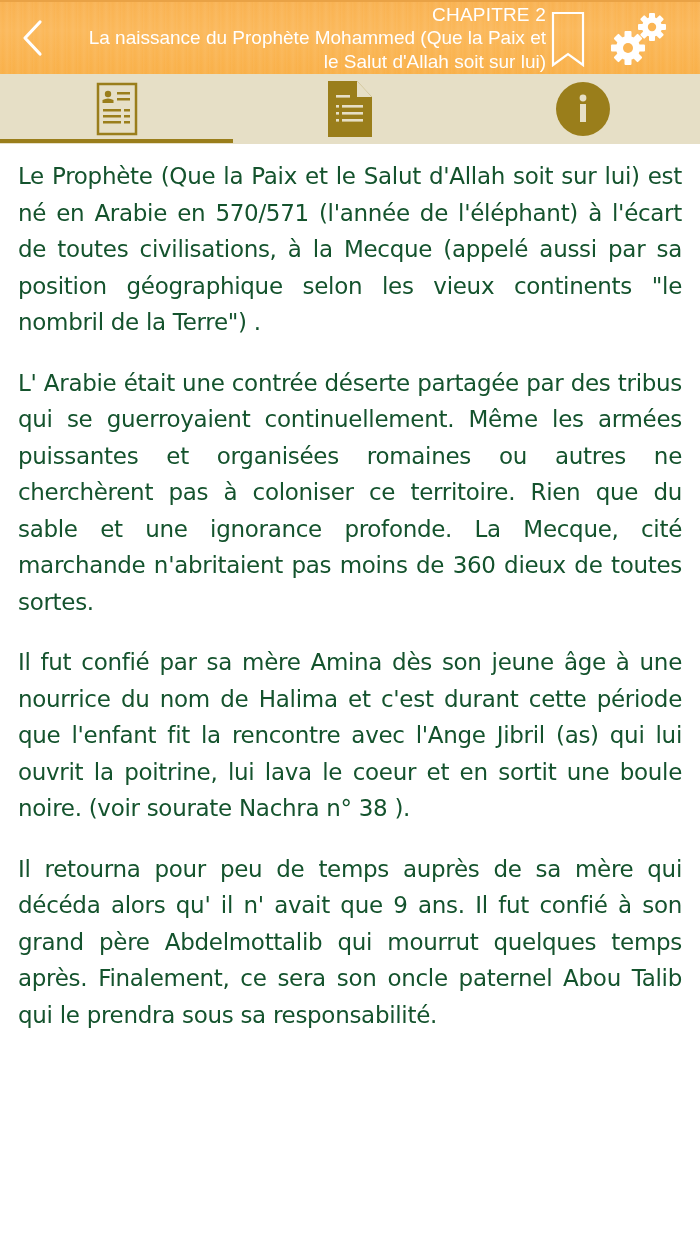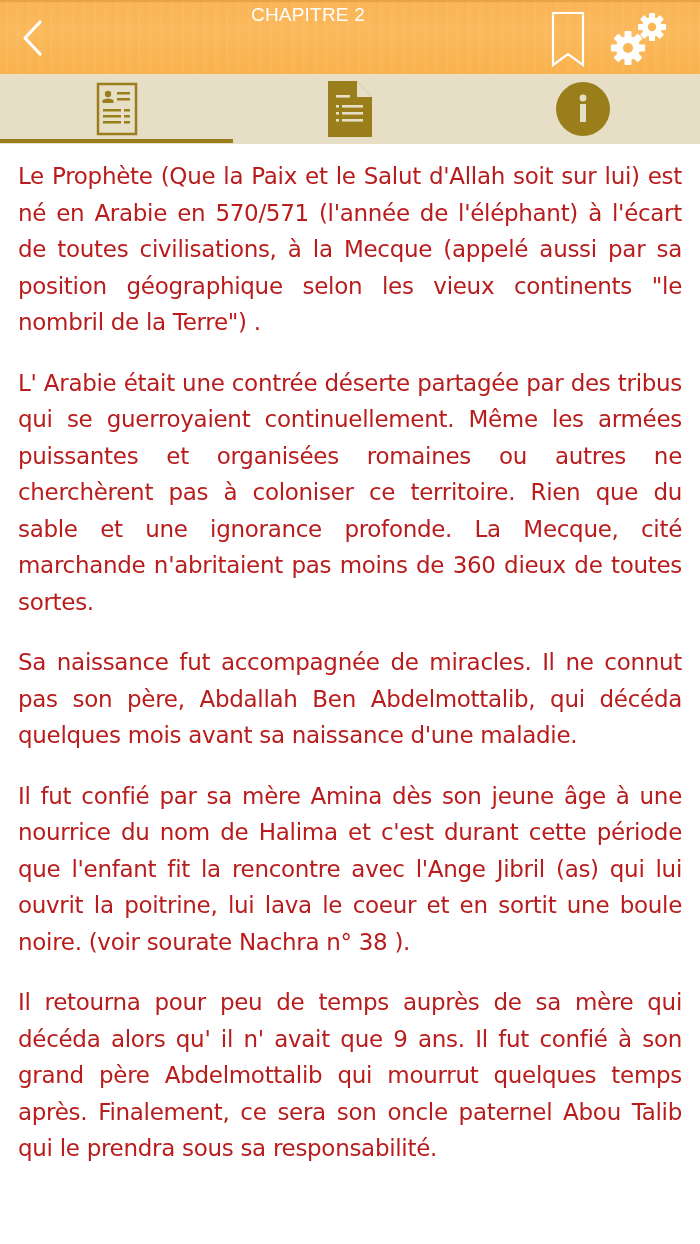--- a/index.html
+++ b/index.html
@@ -31,21 +31,21 @@
       left: 14px; top: 16px;
       width: 36px; height: 40px;
       display: flex; align-items: center; justify-content: center;
       cursor: pointer;
       z-index: 2;
     }
     .title-block {
       position: absolute;
       left: 70px; top: 2px;
       width: 476px;
-      text-align: center;
+      text-align: right;
       line-height: 24px;
       font-size: 19px;
       z-index: 2;
     }
     .title-block .chapter { font-size: 19px; letter-spacing: 0.2px; line-height: 22px; }
     .bookmark-btn {
       position: absolute;
       left: 548px; top: 8px;
       width: 40px; height: 60px;
       cursor: pointer; z-index: 2;
@@ -74,41 +74,42 @@
       content: "";
       position: absolute;
       left: 0; right: 0; bottom: 1px;
       height: 4px;
       background: #9a7e1b;
     }
     .content {
       position: absolute;
       left: 18px; top: 158px;
       width: 664px;
-      color: #b91c1c;
+      color: #14532d;
       font-family: "DejaVu Sans", sans-serif;
       font-size: 23px;
       line-height: 36.5px;
       text-align: justify;
       letter-spacing: -0.3px;
     }
     .content p { margin-bottom: 24px; }
   </style>
 </head>
 <body>
 
 <div class="header">
   <div class="back-btn">
     <svg width="22" height="38" viewBox="0 0 22 38">
       <polyline points="19,3 4,19 19,35" fill="none" stroke="#ffffff" stroke-width="3.2" stroke-linecap="round" stroke-linejoin="round"></polyline>
     </svg>
   </div>
 
   <div class="title-block">
     <div class="chapter">CHAPITRE 2</div>
+    <div class="title">La naissance du Prophète Mohammed (Que la Paix et le Salut d'Allah soit sur lui)</div>
   </div>
 
   <div class="bookmark-btn">
     <svg width="40" height="60" viewBox="0 0 40 60">
       <path d="M5,3 L35,3 L35,55 L20,44 L5,55 Z" fill="none" stroke="#ffffff" stroke-width="2.2" stroke-linejoin="miter"></path>
     </svg>
   </div>
 
   <div class="settings-btn">
     <svg width="62" height="60" viewBox="0 0 62 60">
@@ -171,16 +172,15 @@
       <ellipse cx="28" cy="28" rx="27" ry="27" fill="#9a7e1b"></ellipse>
       <circle cx="28" cy="17" r="3.4" fill="#e6dfc6"></circle>
       <rect x="25" y="23" width="6" height="18" fill="#e6dfc6"></rect>
     </svg>
   </div>
 </div>
 
 <div class="content">
   <p>Le Prophète (Que la Paix et le Salut d'Allah soit sur lui) est né en Arabie en 570/571 (l'année de l'éléphant) à l'écart de toutes civilisations, à la Mecque (appelé aussi par sa position géographique selon les vieux continents "le nombril de la Terre") .</p>
   <p>L' Arabie était une contrée déserte partagée par des tribus qui se guerroyaient continuellement. Même les armées puissantes et organisées romaines ou autres ne cherchèrent pas à coloniser ce territoire. Rien que du sable et une ignorance profonde. La Mecque, cité marchande n'abritaient pas moins de 360 dieux de toutes sortes.</p>
-  <p>Sa naissance fut accompagnée de miracles. Il ne connut pas son père, Abdallah Ben Abdelmottalib, qui décéda quelques mois avant sa naissance d'une maladie.</p>
   <p>Il fut confié par sa mère Amina dès son jeune âge à une nourrice du nom de Halima et c'est durant cette période que l'enfant fit la rencontre avec l'Ange Jibril (as) qui lui ouvrit la poitrine, lui lava le coeur et en sortit une boule noire. (voir sourate Nachra n° 38 ).</p>
   <p>Il retourna pour peu de temps auprès de sa mère qui décéda alors qu' il n' avait que 9 ans. Il fut confié à son grand père Abdelmottalib qui mourrut quelques temps après. Finalement, ce sera son oncle paternel Abou Talib qui le prendra sous sa responsabilité.</p>
 </div>
 
 </body></html>

